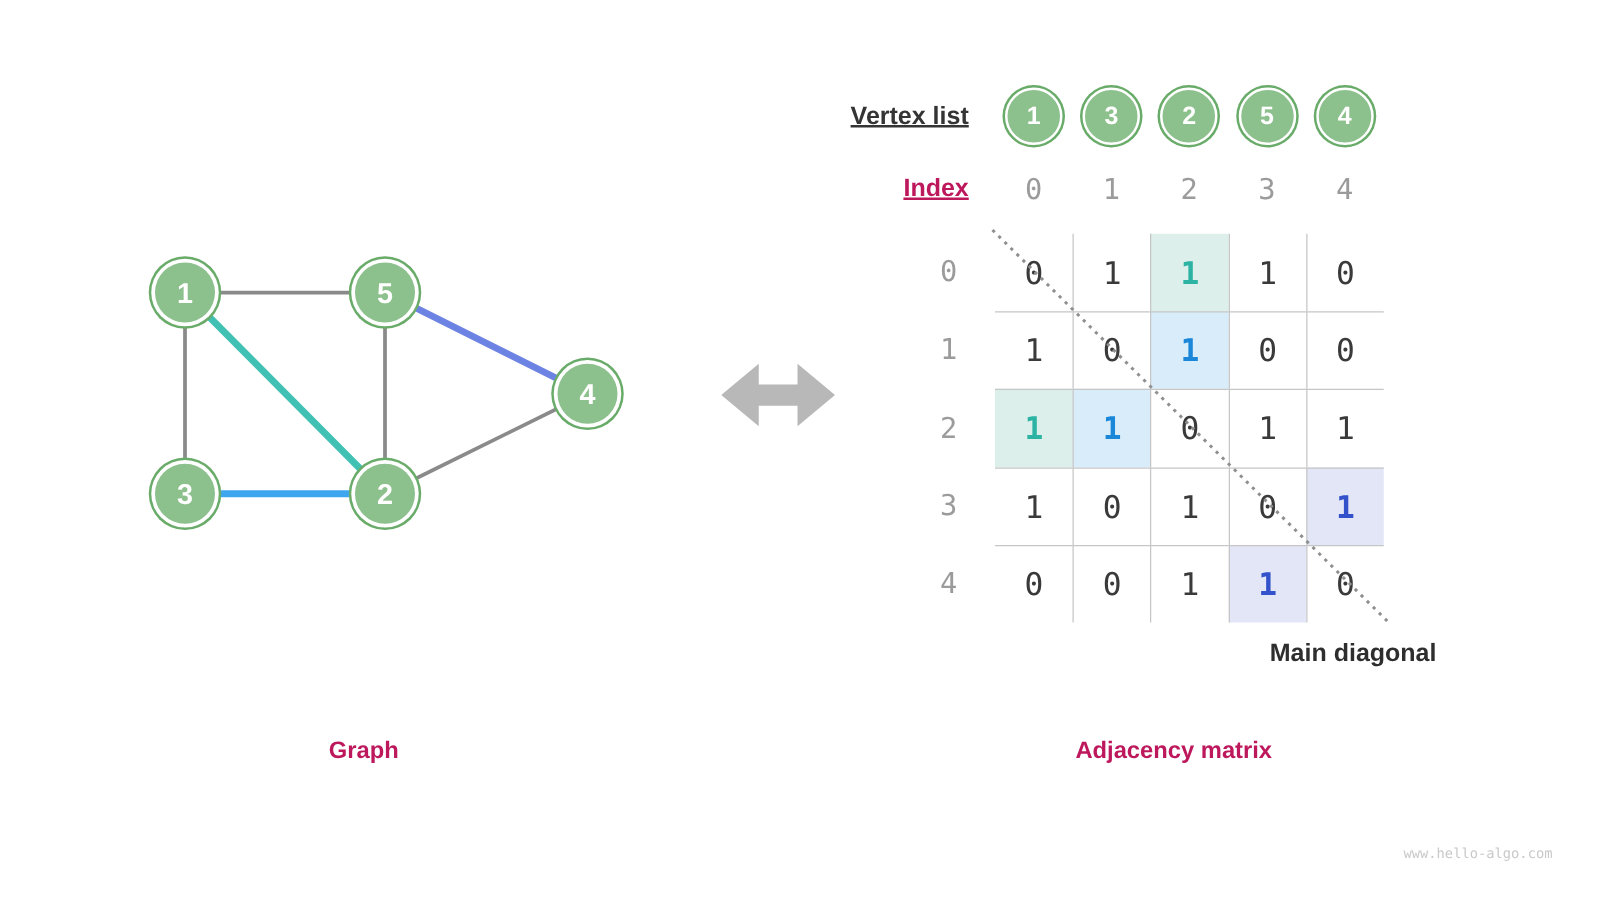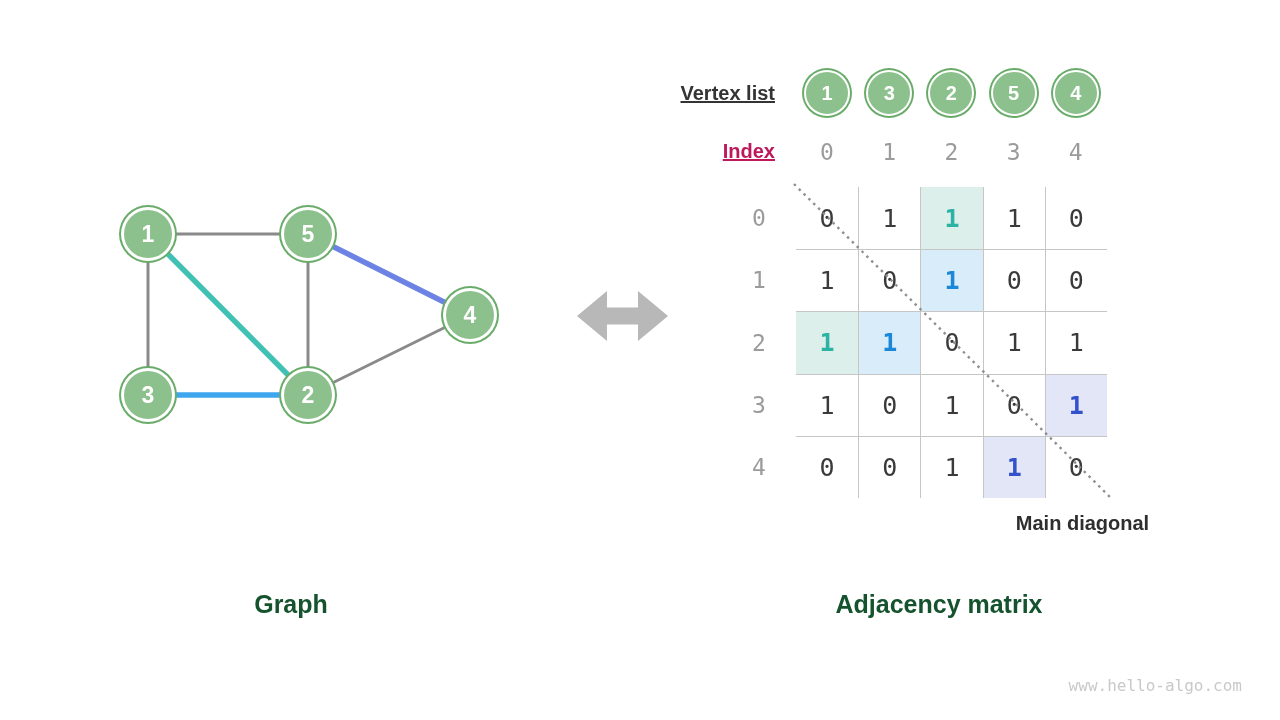--- a/index.html
+++ b/index.html
@@ -32,26 +32,26 @@
          font-size:25px;color:#3a3a3a;}
   .bt{border-top:1px solid #c6c6c6;}
   .bl{border-left:1px solid #c6c6c6;}
   .hl-teal{background:#dcefeb;color:#2cb3a4;font-weight:bold;}
   .hl-blue{background:#d8ecfa;color:#1b87d9;font-weight:bold;}
   .hl-purple{background:#e3e6f7;color:#3351cb;font-weight:bold;}
 
   .main-diag{position:absolute;left:982px;top:512px;width:201px;text-align:center;
              font-size:20px;font-weight:bold;color:#2e2e2e;}
 
-  .caption{position:absolute;top:590px;font-size:25px;font-weight:bold;color:#14532d;
+  .caption{position:absolute;top:590px;font-size:19px;font-weight:bold;color:#be185d;
            text-align:center;}
   #caption-graph{left:191px;width:200px;}
   #caption-matrix{left:789px;width:300px;}
 
-  .watermark{position:absolute;right:38px;top:676px;font-size:16px;color:#c9c9c9;
+  .watermark{position:absolute;right:38px;top:676px;font-size:11px;color:#c9c9c9;
              font-family:"DejaVu Sans Mono","Liberation Mono",monospace;}
 </style>
 </head>
 <body>
 
 <div id="canvas">
 
   <svg id="graph-svg" class="abs" style="left:80px;top:165px;" width="440" height="280" viewBox="0 0 440 280">
       <line x1="68" y1="69" x2="228" y2="69" stroke="#8a8a8a" stroke-width="3"></line>
       <line x1="68" y1="69" x2="68" y2="230" stroke="#8a8a8a" stroke-width="3"></line>

